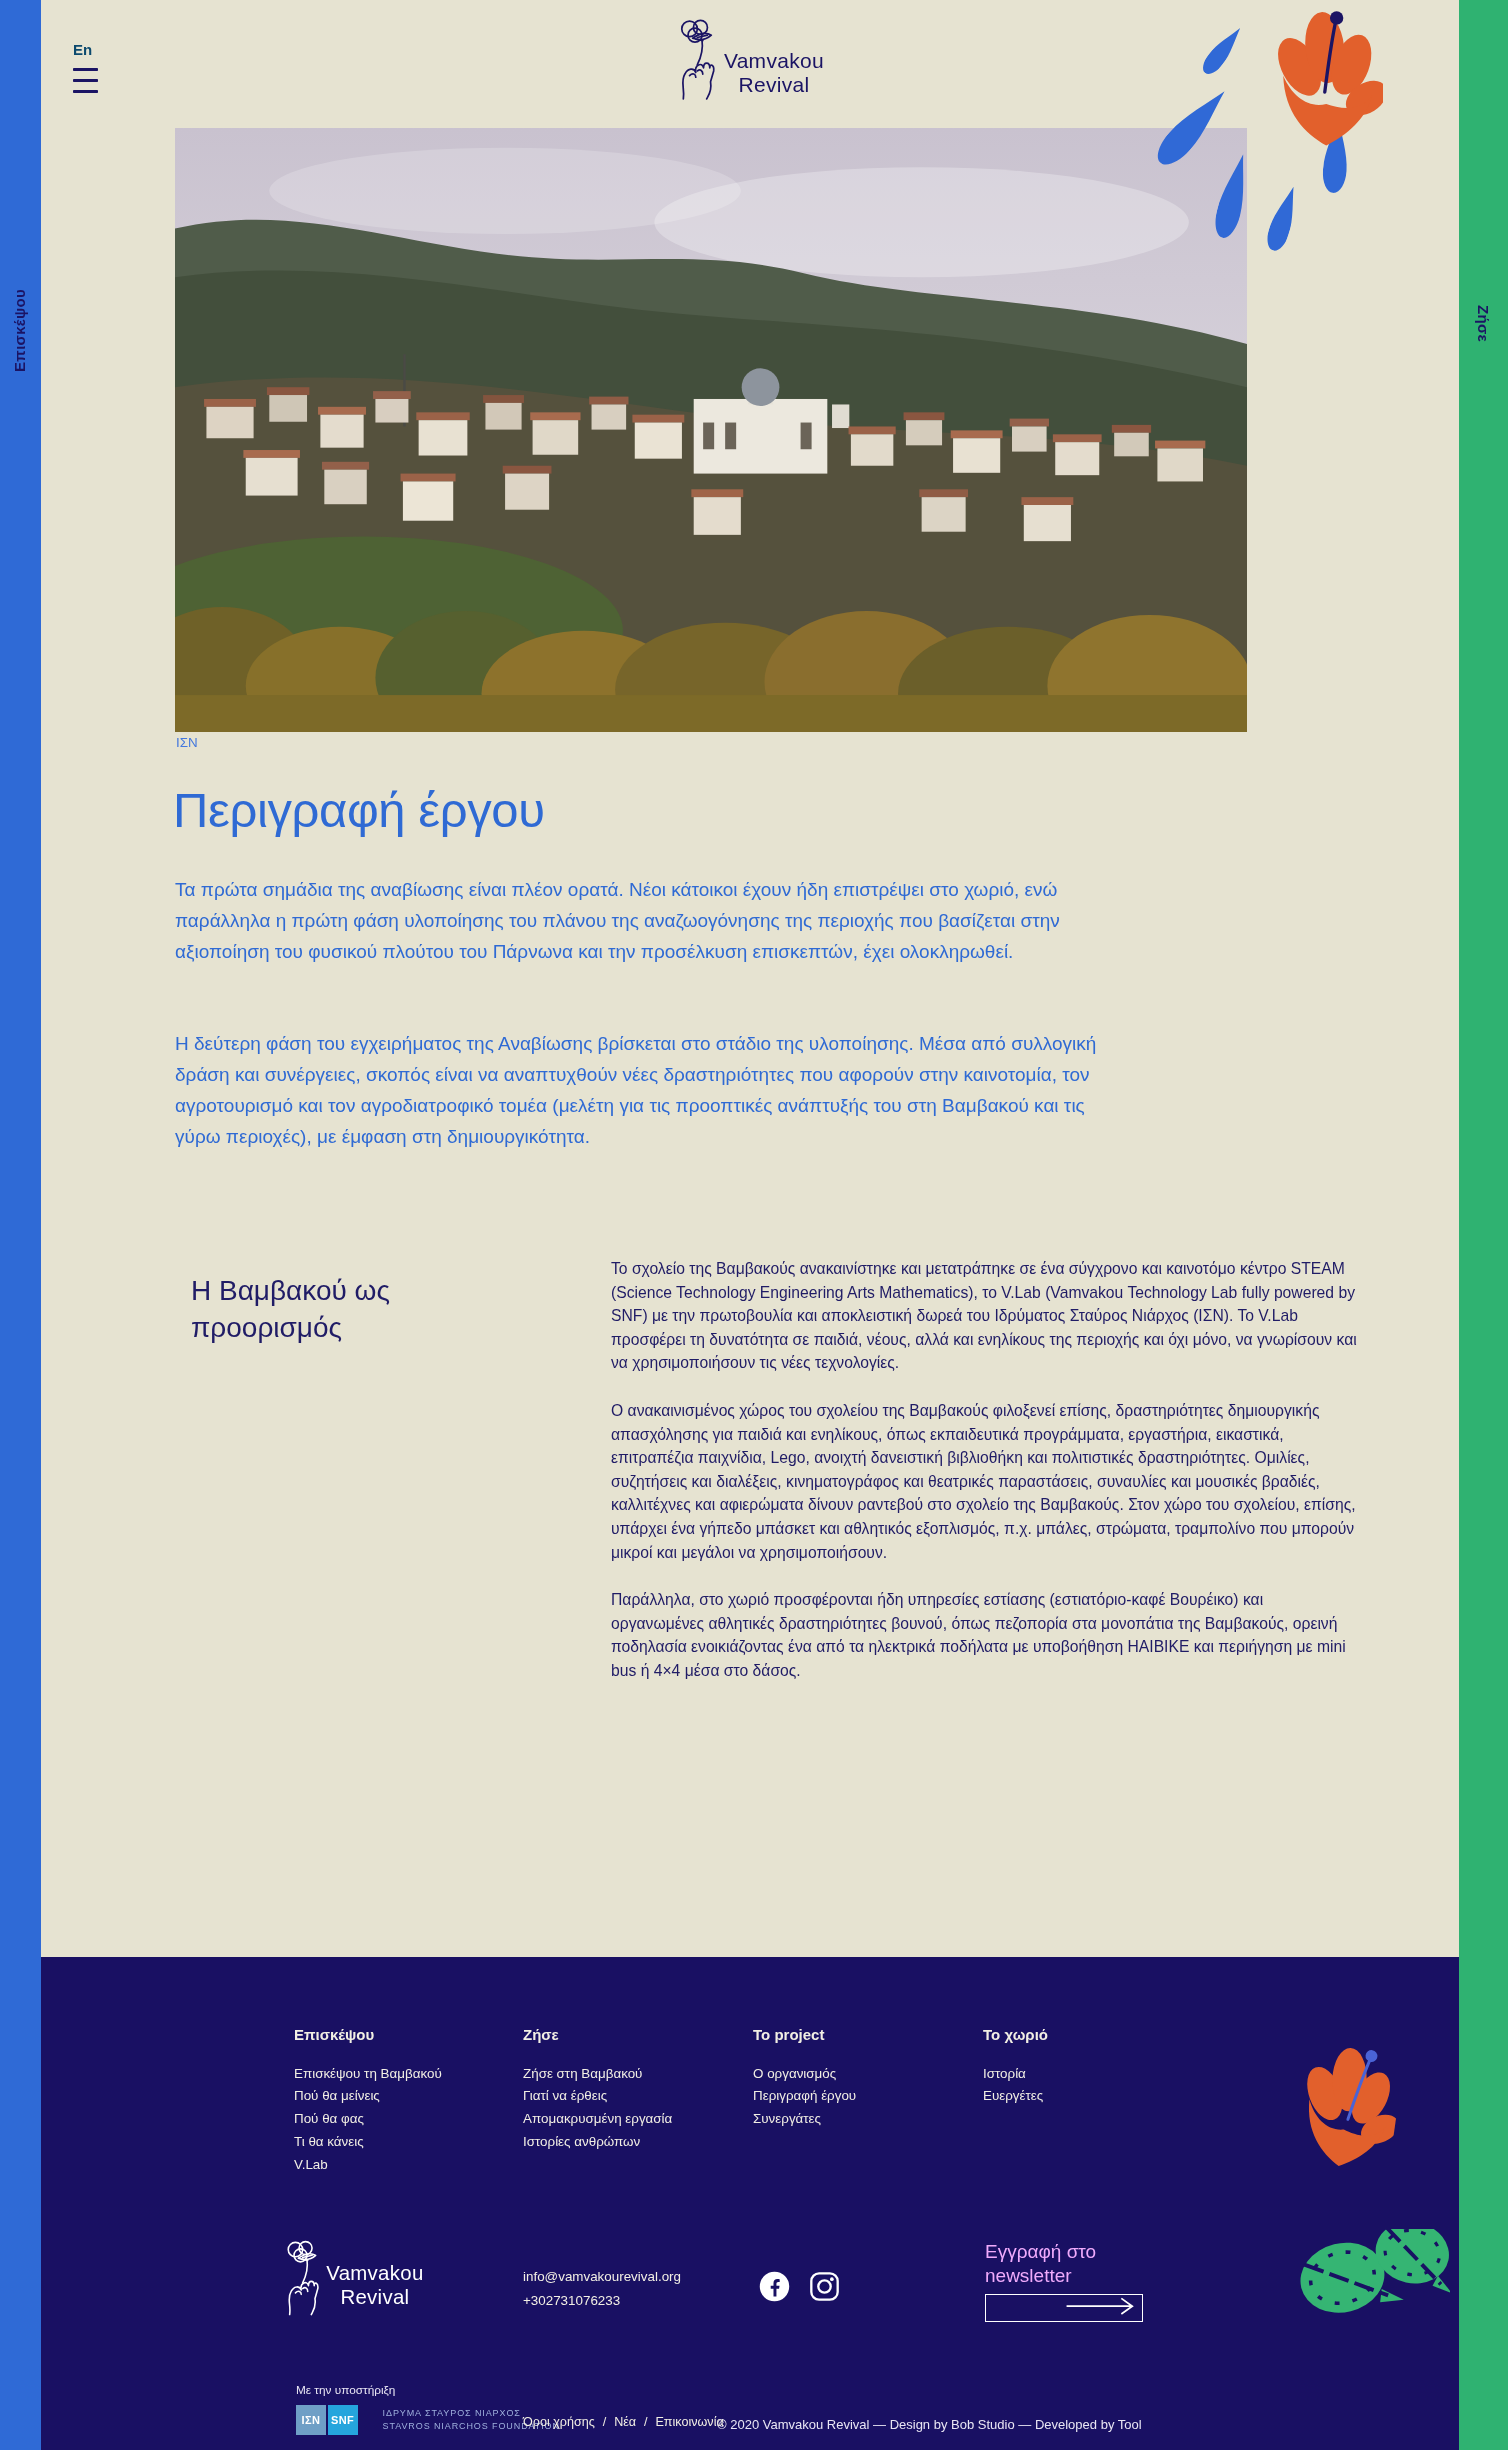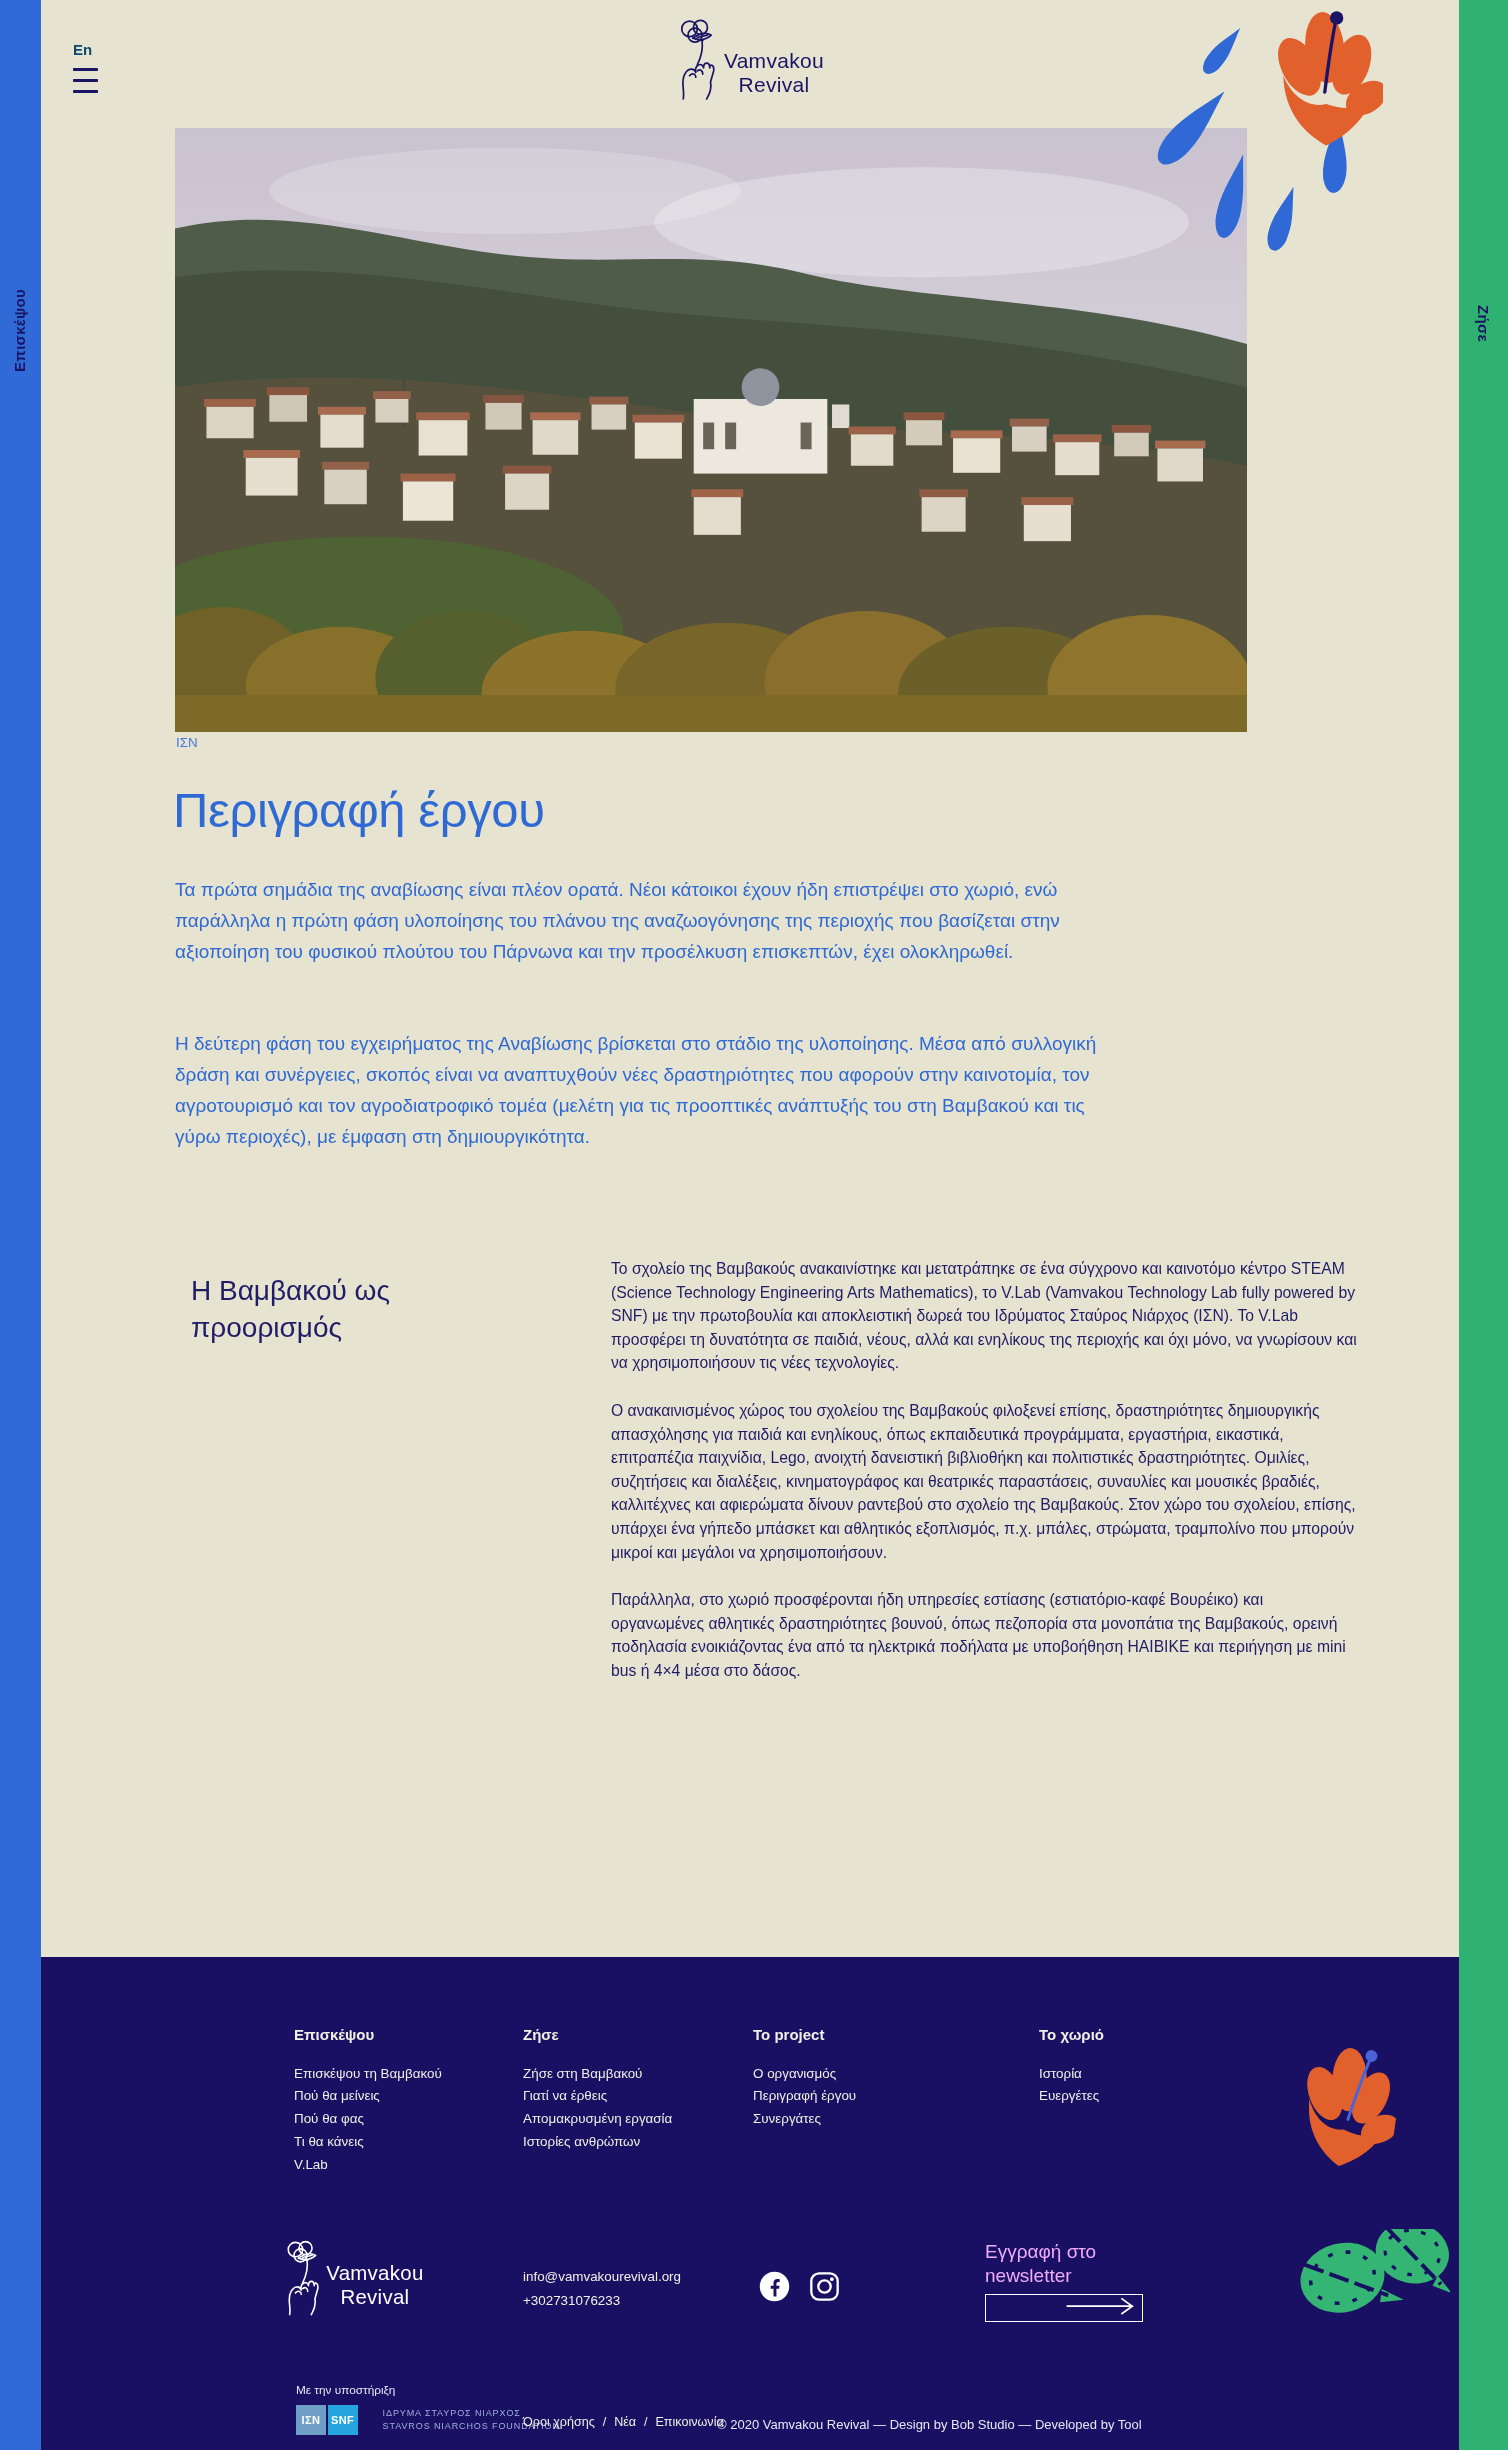--- a/index.html
+++ b/index.html
@@ -267,21 +267,21 @@
       <a>Γιατί να έρθεις</a>
       <a>Απομακρυσμένη εργασία</a>
       <a>Ιστορίες ανθρώπων</a>
     </div>
     <div class="fcol" style="left:753px;">
       <div class="fcol-title">To project</div>
       <a>Ο οργανισμός</a>
       <a>Περιγραφή έργου</a>
       <a>Συνεργάτες</a>
     </div>
-    <div class="fcol" style="left:1039px;">
+    <div class="fcol" style="left:983px;">
       <div class="fcol-title">Το χωριό</div>
       <a>Ιστορία</a>
       <a>Ευεργέτες</a>
     </div>
 
     <div class="footer-flower" style="width:99px;height:126px;">
       <svg width="100%" height="100%" viewBox="0 0 150 190">
         <ellipse cx="38" cy="78" rx="24" ry="42" fill="#e2602c" transform="rotate(-28 38 78)"></ellipse>
         <ellipse cx="72" cy="52" rx="26" ry="48" fill="#e2602c" transform="rotate(-6 72 52)"></ellipse>
         <ellipse cx="108" cy="75" rx="24" ry="42" fill="#e2602c" transform="rotate(20 108 75)"></ellipse>

